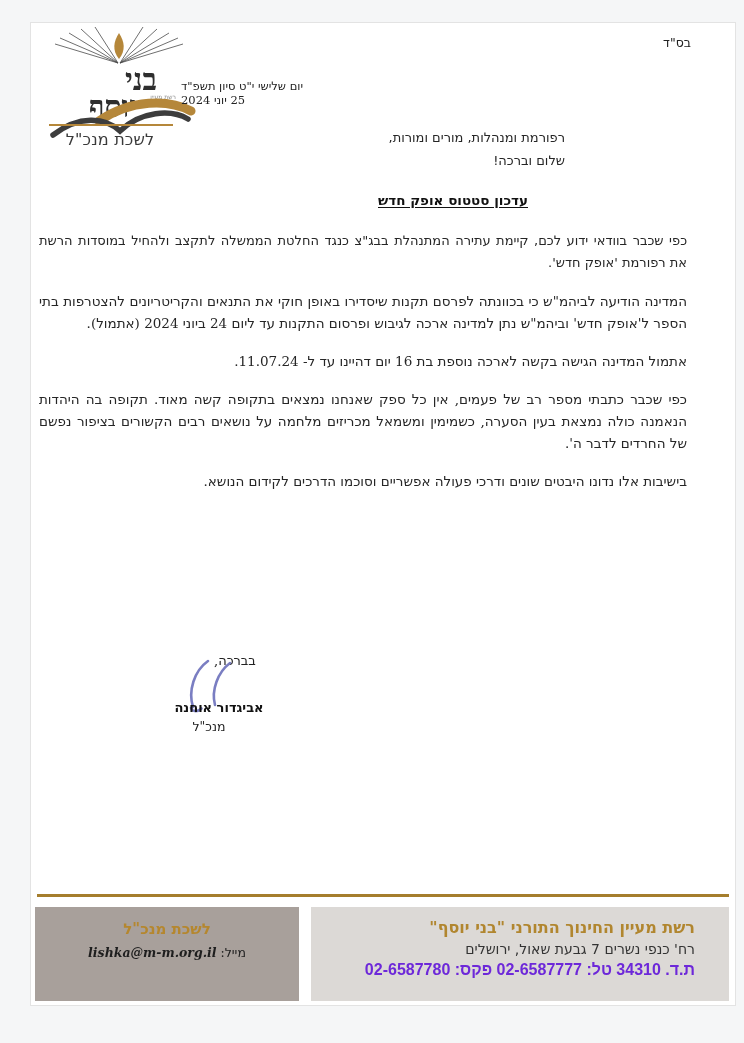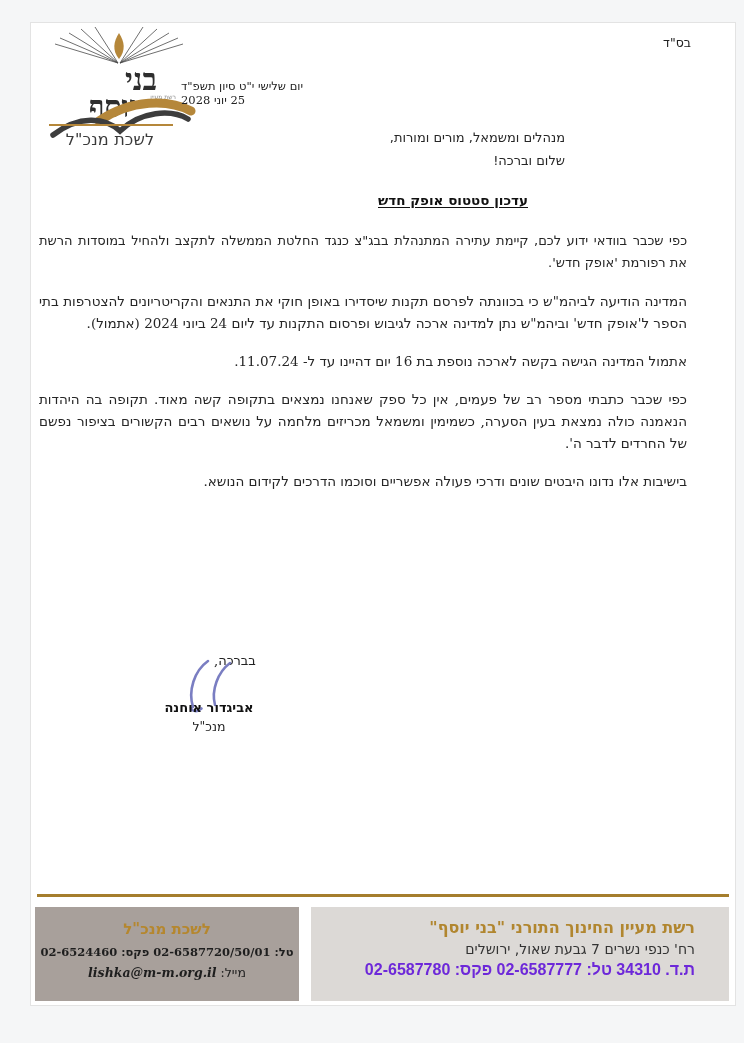--- a/index.html
+++ b/index.html
@@ -44,21 +44,21 @@
   .letter-body p{margin:0 0 16px;font-size:13.5px;line-height:22px;text-align:justify;}
   .letter-body p.sans{font-family:"DejaVu Sans",sans-serif;font-size:13px;}
   .letter-body p.serif{font-family:"DejaVu Serif","DejaVu Sans",serif;}
   
   .closing{
     position:absolute;left:183px;top:630px;font-size:13px;
     font-family:"DejaVu Serif","DejaVu Sans",serif;color:#222;direction:rtl;
   }
   .sig-svg{position:absolute;left:146px;top:636px;}
   .signer-name{
-    position:absolute;left:118px;top:677px;width:120px;text-align:center;
+    position:absolute;left:128px;top:677px;width:120px;text-align:center;
     font-family:"DejaVu Serif","DejaVu Sans",serif;font-weight:bold;font-size:13px;color:#111;direction:rtl;
   }
   .signer-title{
     position:absolute;left:118px;top:696px;width:120px;text-align:center;
     font-family:"DejaVu Serif","DejaVu Sans",serif;font-size:12.5px;color:#222;direction:rtl;
   }
   
   .footer-line{position:absolute;left:6px;top:871px;width:692px;height:3px;background:#a57e2d;}
   .footer-left{
     position:absolute;left:4px;top:884px;width:264px;height:94px;
@@ -112,26 +112,26 @@
     <g fill="none" stroke-linecap="round">
       <path d="M52,94 C84,72 122,72 144,84" stroke="#b5873a" stroke-width="9"></path>
       <path d="M6,108 C32,88 58,90 73,104 C94,84 124,82 141,92" stroke="#3d3d3d" stroke-width="5.5"></path>
     </g>
   </svg>
   <div class="logo-divider"></div>
   <div class="logo-office">לשכת מנכ"ל</div>
 
   <div class="date-block">
     <div>יום שלישי י"ט סיון תשפ"ד</div>
-    <div>25 יוני 2028</div>
+    <div>25 יוני 2024</div>
   </div>
 
   <div class="letter-body">
     <div class="salutation">
-      <div>מנהלים ומשמאל, מורים ומורות,</div>
+      <div>רפורמת ומנהלות, מורים ומורות,</div>
       <div>שלום וברכה!</div>
     </div>
     <div class="heading">עדכון סטטוס אופק חדש</div>
     <p class="sans">כפי שכבר בוודאי ידוע לכם, קיימת עתירה המתנהלת בבג"צ כנגד החלטת הממשלה לתקצב ולהחיל במוסדות הרשת את רפורמת 'אופק חדש'.</p>
     <p class="serif">המדינה הודיעה לביהמ"ש כי בכוונתה לפרסם תקנות שיסדירו באופן חוקי את התנאים והקריטריונים להצטרפות בתי הספר ל'אופק חדש' וביהמ"ש נתן למדינה ארכה לגיבוש ופרסום התקנות עד ליום 24 ביוני 2024 (אתמול).</p>
     <p class="serif">אתמול המדינה הגישה בקשה לארכה נוספת בת 16 יום דהיינו עד ל- 11.07.24.</p>
     <p class="serif">כפי שכבר כתבתי מספר רב של פעמים, אין כל ספק שאנחנו נמצאים בתקופה קשה מאוד. תקופה בה היהדות הנאמנה כולה נמצאת בעין הסערה, כשמימין ומשמאל מכריזים מלחמה על נושאים רבים הקשורים בציפור נפשם של החרדים לדבר ה'.</p>
     <p class="serif">בישיבות אלו נדונו היבטים שונים ודרכי פעולה אפשריים וסוכמו הדרכים לקידום הנושא.</p>
   </div>
 
@@ -143,21 +143,20 @@
       <path d="M38,46 C34,31 41,13 53,4"></path>
     </g>
   </svg>
   <div class="signer-name">אביגדור אוחנה</div>
   <div class="signer-title">מנכ"ל</div>
 
   <div class="footer-line"></div>
 
   <div class="footer-left">
     <div class="fl-title">לשכת מנכ"ל</div>
-    <div class="fl-phone">טל: 02-6587720/50/01  פקס: 02-6524460</div>
     <div class="fl-email">
       <span>מייל:</span>
       <span class="em">lishka@m-m.org.il</span>
     </div>
   </div>
 
   <div class="footer-right">
     <div class="fr-title">רשת מעיין החינוך התורני "בני יוסף"</div>
     <div class="fr-address">רח' כנפי נשרים 7 גבעת שאול, ירושלים</div>
     <div class="fr-contact">ת.ד. 34310 טל: 02-6587777  פקס: 02-6587780</div>

